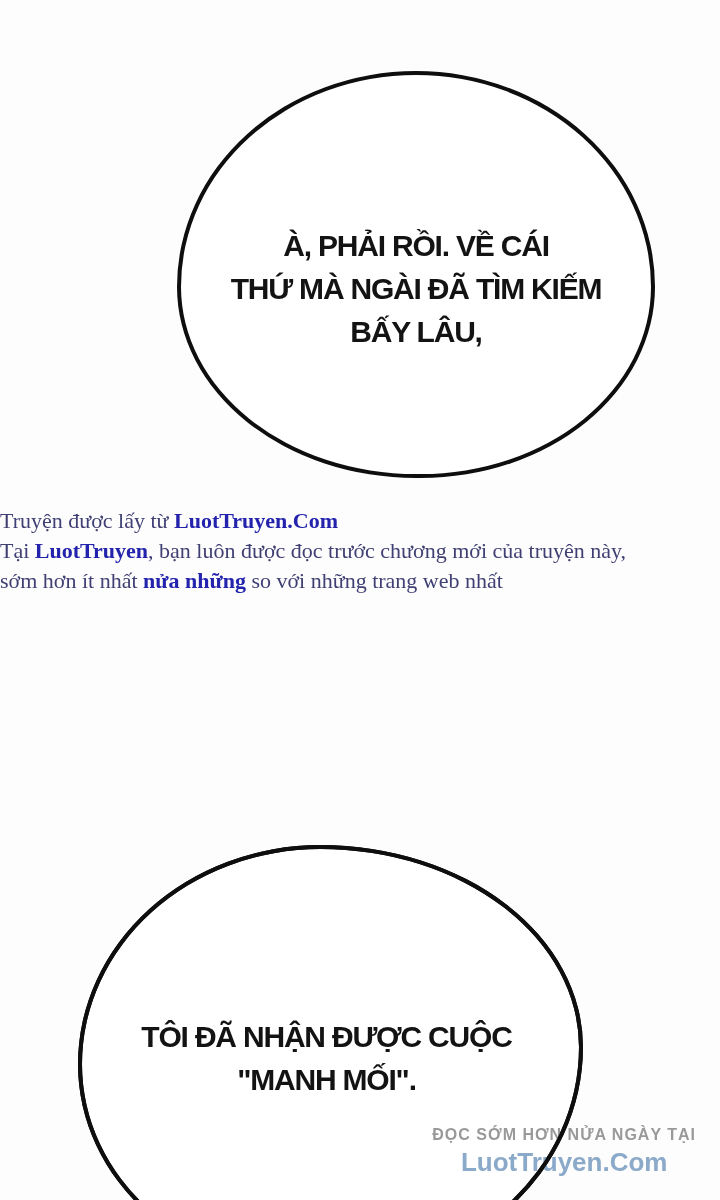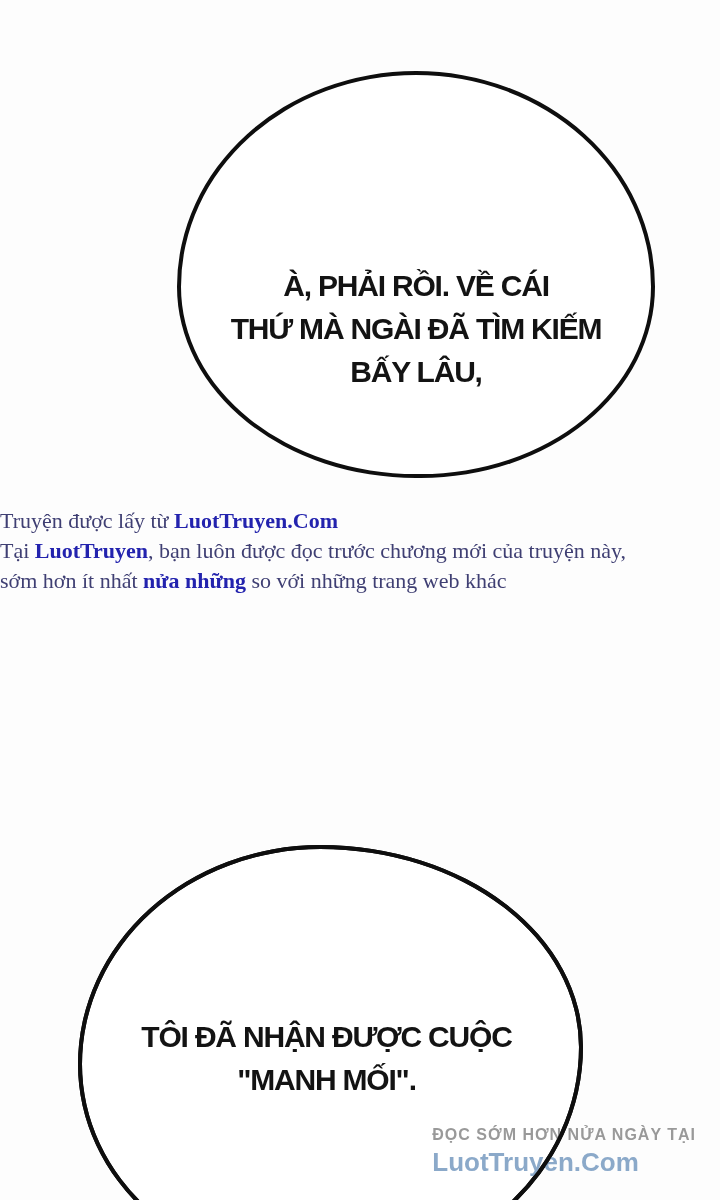--- a/index.html
+++ b/index.html
@@ -50,21 +50,21 @@
     text-align: center;
     font-family: "Liberation Sans", sans-serif;
     font-weight: 700;
     font-size: 30px;
     line-height: 43px;
     letter-spacing: -1.2px;
     color: #131313;
     z-index: 4;
     white-space: nowrap;
   }
-  .bubble-text-top  { left: 177px; top: 224px; width: 478px; margin-top: 40px; }
+  .bubble-text-top  { left: 177px; top: 224px; width: 478px; }
   .bubble-text-bottom { left: 74px; top: 1015px; width: 505px; }
 
   
   .credit {
     position: absolute;
     left: 0;
     top: 506px;
     width: 698px;
     font-family: "Liberation Serif", serif;
     font-size: 22px;
@@ -76,21 +76,21 @@
   .credit .b {
     font-weight: 700;
     color: #2323ae;
   }
 
   
   .watermark {
     position: absolute;
     right: 24px;
     top: 1126px;
-    text-align: left;
+    text-align: center;
     z-index: 2;
     opacity: 0.9;
     font-family: "Liberation Sans", sans-serif;
     font-weight: 700;
     white-space: nowrap;
   }
   .wm-line1 {
     font-size: 16px;
     letter-spacing: 1px;
     color: #8f8f8f;
@@ -112,21 +112,21 @@
 </div>
 
 <div class="credit">
   <div>
     <span>Truyện được lấy từ </span><span class="b">LuotTruyen.Com</span>
   </div>
   <div>
     <span>Tại </span><span class="b">LuotTruyen</span><span>, bạn luôn được đọc trước chương mới của truyện này,</span>
   </div>
   <div>
-    <span>sớm hơn ít nhất </span><span class="b">nửa những</span><span> so với những trang web khác</span>
+    <span>sớm hơn ít nhất </span><span class="b">nửa những</span><span> so với những trang web nhất</span>
   </div>
 </div>
 
 <div class="bubble bubble-bottom fill"></div>
 
 <div class="watermark">
   <div class="wm-line1">ĐỌC SỚM HƠN NỬA NGÀY TẠI</div>
   <div class="wm-line2">LuotTruyen.Com</div>
 </div>
 

